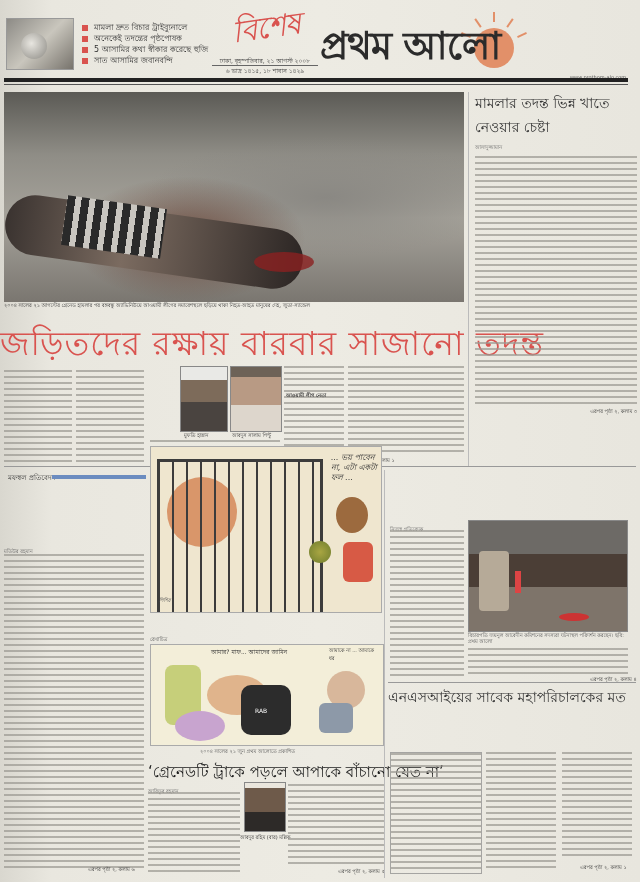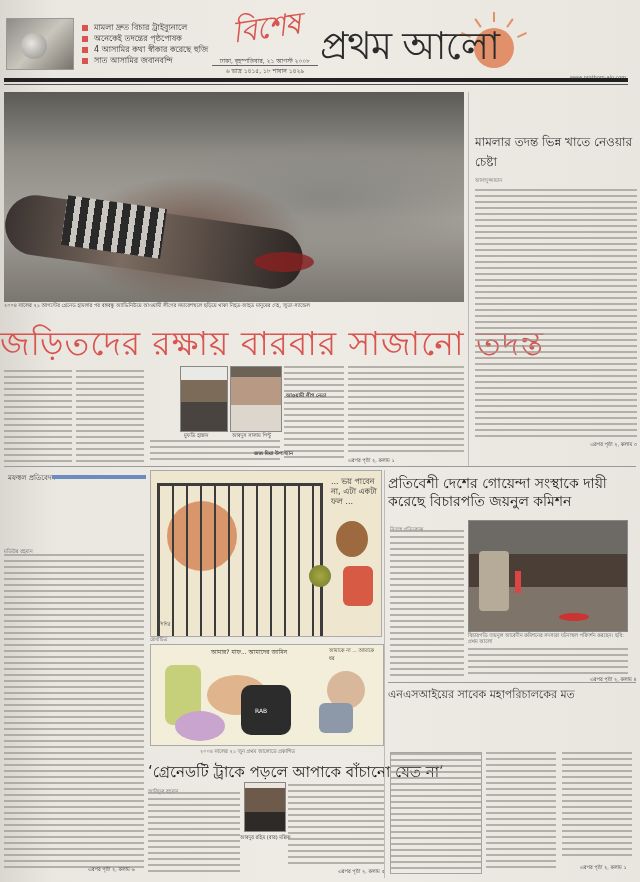--- a/index.html
+++ b/index.html
@@ -8,70 +8,70 @@
   .abs{position:absolute;}
   
   .teaser-img{left:6px;top:18px;width:66px;height:50px;background:linear-gradient(135deg,#8d8b86,#c9c6bd 50%,#77736c);border:1px solid #999;}
   .teaser-img .jar{position:absolute;left:14px;top:14px;width:26px;height:26px;border-radius:50%;background:radial-gradient(circle at 40% 40%,#e8e6e0,#8c8a84);}
   .teaser-list{left:82px;top:22px;width:160px;}
   .teaser-item{display:flex;align-items:center;font-size:8px;line-height:11px;color:#333;white-space:nowrap;text-align:center;}
   .teaser-item .sq{width:6px;height:6px;background:#d9534f;margin-right:6px;flex:none;}
   .bishesh{left:232px;top:4px;font-family:"DejaVu Serif",serif;font-size:30px;font-style:italic;color:#d9534f;transform:rotate(-8deg);letter-spacing:-1px;}
   .dateline{left:212px;top:56px;width:106px;font-size:6px;color:#444;line-height:9px;text-align:center;}
   .dateline .ul{border-bottom:1px solid #666;}
-  .logo{left:320px;top:16px;font-family:"DejaVu Sans",sans-serif;font-weight:normal;font-size:38px;color:#2b2b2b;letter-spacing:-1px;}
+  .logo{left:320px;top:16px;font-family:"DejaVu Sans",sans-serif;font-weight:bold;font-size:38px;color:#2b2b2b;letter-spacing:-1px;}
   .sun{left:474px;top:28px;width:40px;height:40px;border-radius:50%;background:#e2875d;opacity:.9;}
   .ray{position:absolute;width:2px;height:10px;background:#e2875d;}
   .url{left:570px;top:74px;font-size:5px;color:#555;}
   .rule{left:4px;top:78px;width:624px;height:4px;background:#222;}
   .rule2{left:4px;top:84px;width:624px;height:1px;background:#555;}
   
   .mainphoto{left:4px;top:92px;width:460px;height:210px;background:
     radial-gradient(ellipse at 40% 70%,#6a4a3e 0%,transparent 30%),
     radial-gradient(ellipse at 70% 50%,#8a8883 0%,transparent 40%),
     linear-gradient(180deg,#5b5a55 0%,#8f8d86 30%,#a6a39b 60%,#7a7670 100%);overflow:hidden;}
   .mainphoto .body1{position:absolute;left:0;top:120px;width:300px;height:60px;background:linear-gradient(90deg,#3a3330,#7b6b60 40%,#2c2624);border-radius:30px;transform:rotate(8deg);}
   .mainphoto .stripes{position:absolute;left:60px;top:110px;width:100px;height:50px;background:repeating-linear-gradient(90deg,#2a2a2a 0 8px,#c9c6c0 8px 14px);transform:rotate(8deg);}
   .mainphoto .blood{position:absolute;left:250px;top:160px;width:60px;height:20px;background:#8b2020;border-radius:50%;opacity:.8;}
   .caption{left:4px;top:302px;width:460px;font-size:5px;color:#333;white-space:nowrap;overflow:hidden;}
   .bighead{left:0;top:318px;width:470px;font-family:"DejaVu Sans",sans-serif;font-size:33px;color:#d9534f;letter-spacing:1px;white-space:nowrap;}
   
   .rcol{left:468px;top:92px;width:168px;height:375px;border-left:1px solid #bbb;}
-  .kicker{font-size:12px;color:#333;margin-top:41px;}
+  .kicker{font-size:14px;color:#333;}
   .rhead{font-size:16px;font-weight:bold;line-height:21px;color:#1b1b1b;margin-top:2px;}
   .byline{font-size:5px;color:#666;margin-top:4px;}
   .gray-lines{background:repeating-linear-gradient(180deg,#9a9891 0 2px,transparent 2px 6px);opacity:.7;}
   
   .col{position:absolute;}
   .portrait1{left:180px;top:366px;width:46px;height:64px;background:linear-gradient(180deg,#e9e9e6 0 20%,#7d6b5a 20% 55%,#4a4440 55% 100%);border:1px solid #888;}
   .portrait2{left:230px;top:366px;width:50px;height:64px;background:linear-gradient(180deg,#6d6257 0 15%,#b89a84 15% 60%,#ddd6cc 60% 100%);border:1px solid #888;}
   .pcap{font-size:5px;color:#333;}
   
   .section-label{left:4px;top:472px;width:142px;height:10px;}
   .section-label .bar{position:absolute;left:48px;top:3px;width:94px;height:4px;background:#6b8cc0;}
   .section-label .lbl{position:absolute;left:4px;top:0;font-size:7px;color:#333;}
   .lhead{left:0;top:490px;width:146px;font-size:17px;line-height:26px;color:#1b1b1b;}
-  .cartoon1{left:150px;top:470px;width:230px;height:165px;background:#efe6cf;border:1px solid #aaa;overflow:hidden;}
+  .cartoon1{left:150px;top:446px;width:230px;height:165px;background:#efe6cf;border:1px solid #aaa;overflow:hidden;font-style:italic;}
   .cage{position:absolute;left:6px;top:12px;width:160px;height:150px;border:3px solid #3c3c3c;background:repeating-linear-gradient(90deg,transparent 0 12px,#3c3c3c 12px 14px);}
   .man{position:absolute;left:16px;top:30px;width:70px;height:70px;border-radius:50%;background:#d9966a;}
   .boy{position:absolute;left:185px;top:50px;width:32px;height:36px;border-radius:50%;background:#9c6a3e;}
   .boybody{position:absolute;left:192px;top:95px;width:30px;height:40px;background:#d75a45;border-radius:6px;}
   .fruit{position:absolute;left:158px;top:94px;width:22px;height:22px;border-radius:50%;background:radial-gradient(circle,#a9a642,#6f7d2e);}
   .bubble{position:absolute;left:180px;top:6px;font-size:8px;color:#333;line-height:10px;}
   .cartoon2{left:150px;top:644px;width:232px;height:100px;background:#f3eed9;border:1px solid #aaa;overflow:hidden;}
   .c2fig{position:absolute;border-radius:50%;}
   .cap-small{font-size:5px;color:#555;}
   .qhead{left:148px;top:760px;width:240px;font-size:15px;color:#1b1b1b;white-space:nowrap;}
   .portrait3{left:244px;top:782px;width:40px;height:48px;background:linear-gradient(180deg,#eae6dd 0 10%,#6e5a4a 10% 60%,#2d2a28 60% 100%);border:1px solid #888;}
   .rhead2{left:388px;top:474px;width:250px;font-size:14px;line-height:18px;color:#1b1b1b;}
   .rphoto{left:468px;top:520px;width:158px;height:110px;background:linear-gradient(180deg,#6d6a66 0 30%,#4b3e36 30% 60%,#7e746a 60% 100%);border:1px solid #888;overflow:hidden;}
   .rphoto .man2{position:absolute;left:10px;top:30px;width:30px;height:60px;background:#b6aa98;border-radius:4px;}
   .rphoto .flag{position:absolute;left:46px;top:50px;width:6px;height:22px;background:#d44;}
   .rphoto .red{position:absolute;left:90px;top:92px;width:30px;height:8px;background:#c33;border-radius:50%;}
-  .kicker2{left:388px;top:686px;width:240px;font-size:11px;color:#333;}
+  .kicker2{left:388px;top:686px;width:240px;font-size:14px;color:#333;}
   .rhead3{left:388px;top:698px;width:250px;font-size:16px;line-height:25px;color:#1b1b1b;font-weight:bold;}
   .boxed{left:390px;top:752px;width:90px;height:120px;border:1px solid #888;}
   .contd{font-size:5px;color:#333;}
   .vline{position:absolute;width:1px;background:#bbb;}
   .hline{position:absolute;height:1px;background:#999;}
 </style>
 </head>
 <body>
 
 <div class="page">
@@ -83,21 +83,21 @@
     <div class="teaser-item">
         <span class="sq"></span>
         <span>মামলা দ্রুত বিচার ট্রাইব্যুনালে</span>
       </div>
     <div class="teaser-item">
         <span class="sq"></span>
         <span>অনেকেই তদন্তের পৃষ্ঠপোষক</span>
       </div>
     <div class="teaser-item">
         <span class="sq"></span>
-        <span>4 আসামির কথা স্বীকার করেছে হুজি</span>
+        <span>5 আসামির কথা স্বীকার করেছে হুজি</span>
       </div>
     <div class="teaser-item">
         <span class="sq"></span>
         <span>সাত আসামির জবানবন্দি</span>
       </div>
   </div>
   <div class="abs bishesh">বিশেষ</div>
   <div class="abs dateline">
     <div class="ul">ঢাকা, বৃহস্পতিবার, ২১ আগস্ট ২০০৮</div>
     <div>৬ ভাদ্র ১৪১৫, ১৮ শাবান ১৪২৯</div>
@@ -181,21 +181,20 @@
   <div class="abs qhead">‘গ্রেনেডটি ট্রাকে পড়লে আপাকে বাঁচানো যেত না’</div>
   <div class="abs byline" style="left:148px;top:784px;">আরিফুর রহমান</div>
   <div class="col gray-lines" style="left:148px;top:792px;width:92px;height:80px;"></div>
   <div class="abs portrait3"></div>
   <div class="abs pcap" style="left:240px;top:834px;">আবদুর রহিম (বার) মল্লিক</div>
   <div class="col gray-lines" style="left:288px;top:784px;width:96px;height:80px;"></div>
   <div class="abs contd" style="left:338px;top:868px;">এরপর পৃষ্ঠা ২, কলাম ৫</div>
 
   <div class="vline" style="left:384px;top:470px;height:408px;"></div>
 
-  <div class="abs rhead2">প্রতিবেশী দেশের গোয়েন্দা সংস্থাকে দায়ী করেছে বিচারপতি জয়নুল কমিশন</div>
   <div class="abs byline" style="left:390px;top:522px;">নিজস্ব প্রতিবেদক</div>
   <div class="col gray-lines" style="left:390px;top:530px;width:74px;height:146px;"></div>
   <div class="abs rphoto">
     <div class="man2"></div>
     <div class="flag"></div>
     <div class="red"></div>
   </div>
   <div class="abs cap-small" style="left:468px;top:632px;width:158px;line-height:6px;">বিচারপতি জয়নুল আবেদীন কমিশনের সদস্যরা ঘটনাস্থল পরিদর্শন করছেন। ছবি: প্রথম আলো</div>
   <div class="col gray-lines" style="left:468px;top:648px;width:160px;height:30px;"></div>
   <div class="abs contd" style="left:590px;top:676px;">এরপর পৃষ্ঠা ২, কলাম ৪</div>

